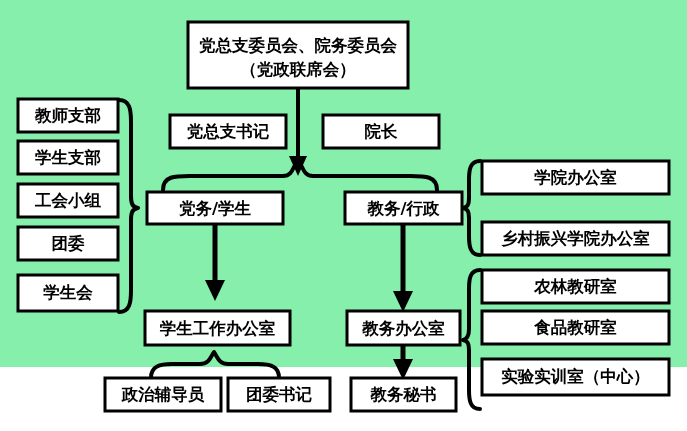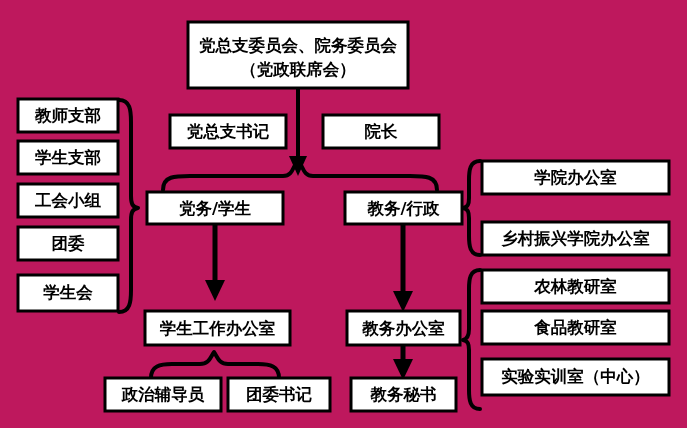--- a/index.html
+++ b/index.html
@@ -9,22 +9,22 @@
   }
   body {
     width: 687px;
     height: 431px;
     font-family: "DejaVu Sans", sans-serif;
     overflow: hidden;
   }
   #chart-root {
     position: relative;
     width: 687px;
-    height: 428px;
-    background: #be185d;
+    height: 367px;
+    background: #86efac;
   }
   svg#org-svg {
     position: absolute;
     left: 0;
     top: 0;
     width: 687px;
     height: 431px;
     display: block;
   }
   .node-rect {

